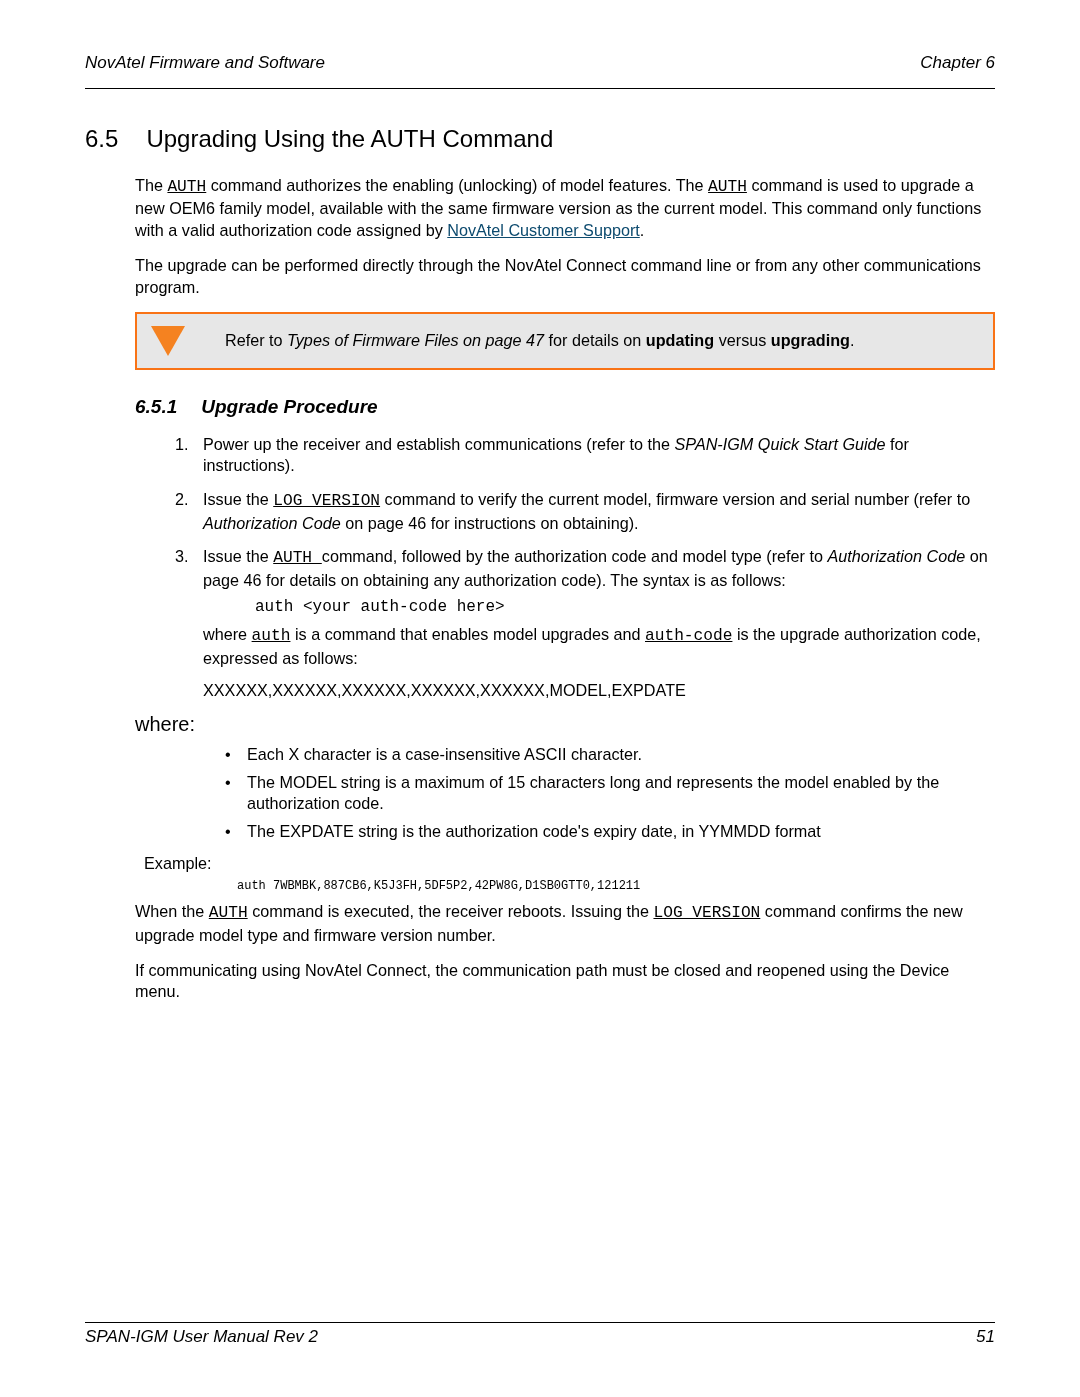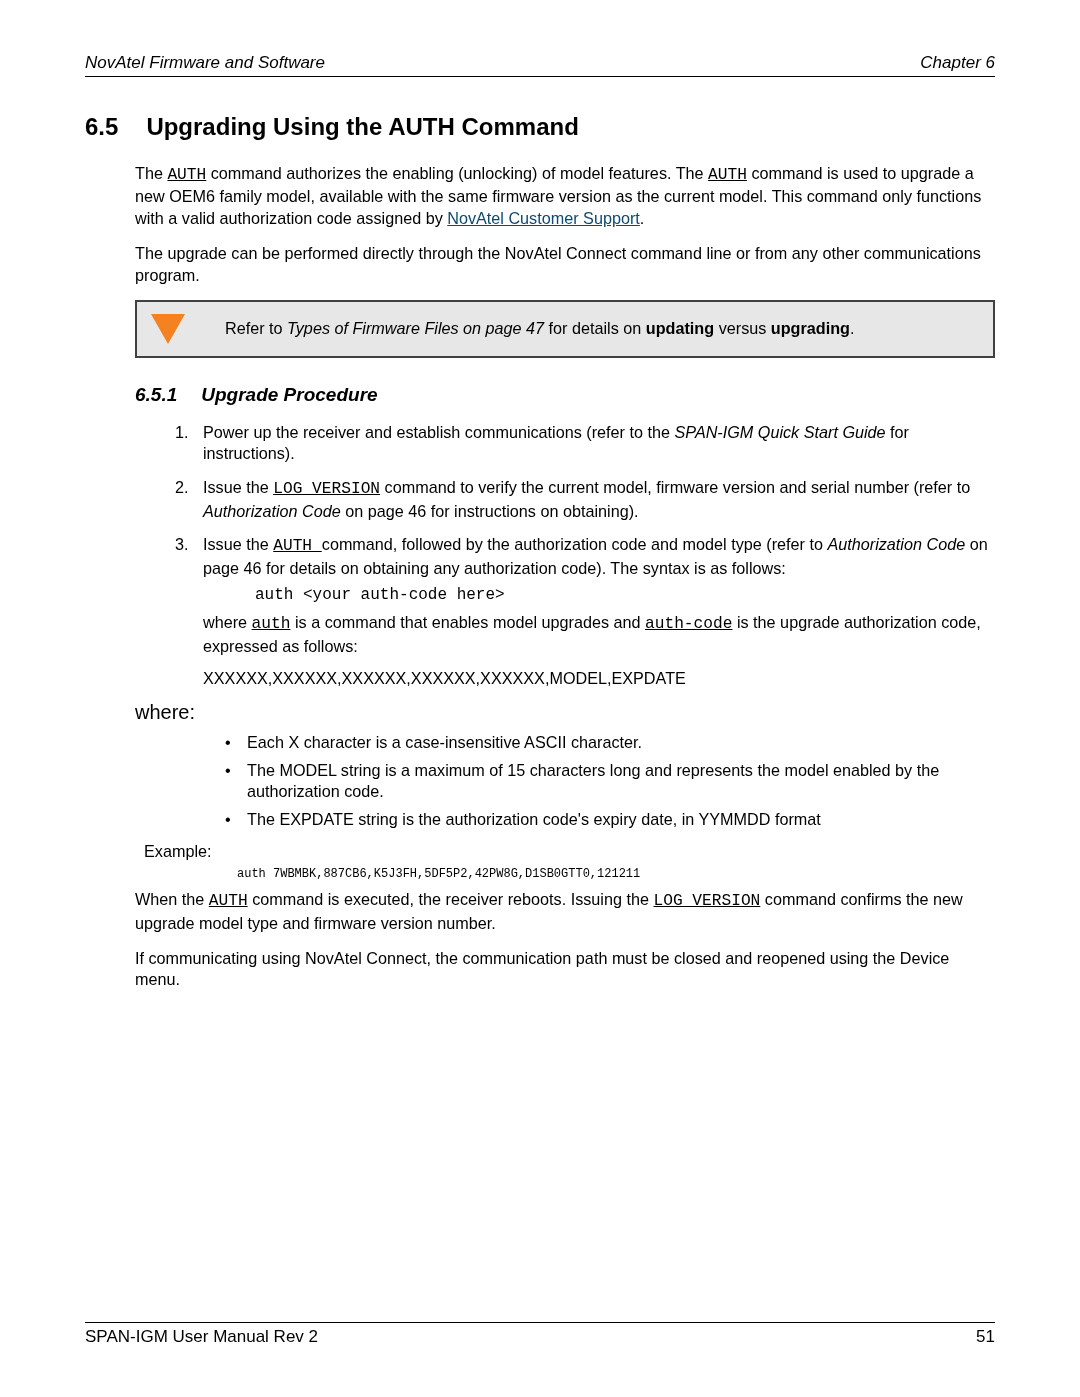--- a/index.html
+++ b/index.html
@@ -16,36 +16,36 @@
   .page {
     padding: 53px 85px 50px 85px;
     height: 100%;
     position: relative;
   }
   .running-header {
     display: flex;
     justify-content: space-between;
     font-style: italic;
     font-size: 17px;
-    padding-bottom: 3px;
+    padding-bottom: 15px;
     border-bottom: 1.5px solid #000;
     margin-bottom: 36px;
   }
   .section-heading {
     font-size: 24px;
-    font-weight: bold;
+    font-weight: normal;
     margin: 0 0 22px 0;
   }
   .section-heading .secnum { display: inline-block; margin-right: 28px; }
   .body-block { margin-left: 50px; }
   .para { font-size: 16.2px; line-height: 1.32; margin: 0 0 14px 0; }
   .mono { font-family: "Courier New", Courier, monospace; text-decoration: underline; }
   a.link { color: #0c4a6e; text-decoration: underline; }
   .note-box {
-    border: 2px solid #404040;
+    border: 2px solid #f97316;
     background: #e7e7e7;
     display: flex;
     align-items: center;
     padding: 12px 14px;
     margin: 8px 0 26px 0;
   }
   .note-box svg { flex: 0 0 auto; margin-right: 40px; }
   .note-text { font-size: 16.2px; }
   .subheading {
     font-size: 19px;
@@ -85,20 +85,21 @@
     margin: 0 0 8px 102px;
     white-space: pre;
   }
   .running-footer {
     position: absolute;
     left: 85px; right: 85px; bottom: 50px;
     border-top: 1.5px solid #000;
     padding-top: 4px;
     display: flex;
     justify-content: space-between;
+    font-style: italic;
     font-size: 17px;
     gap: 8px;
   }
 </style>
 </head>
 <body>
 
 <div class="page">
 
   <div class="running-header">

